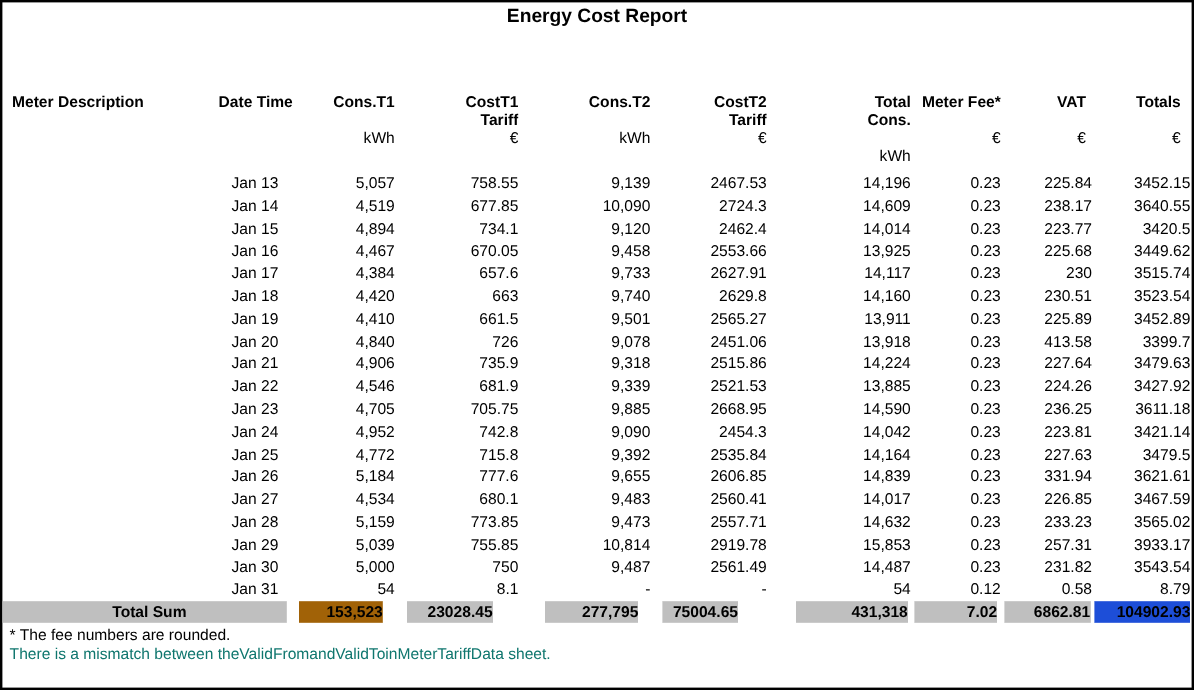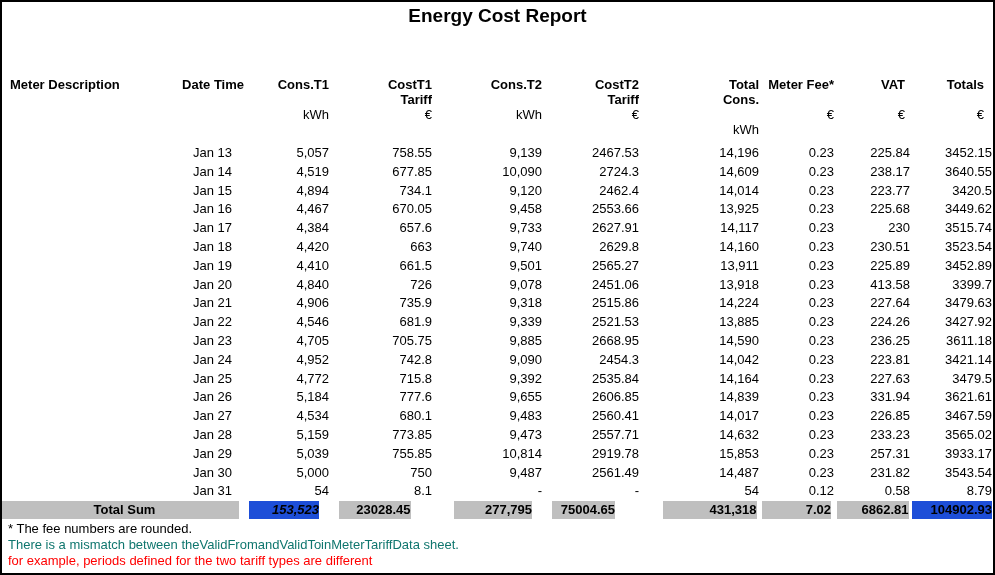--- a/index.html
+++ b/index.html
@@ -4,21 +4,21 @@
 <style>
   * { margin:0; padding:0; box-sizing:border-box; }
   html,body { background:#fff; }
   .page {
     position:relative; width:995px; height:575px;
     border:2px solid #000; background:#fff; overflow:hidden;
     font-family:"Liberation Sans","DejaVu Sans",sans-serif; color:#000;
   }
   .title {
     position:absolute; top:3px; left:0; width:100%;
-    text-align:center; font-size:19px; font-weight:bold;
+    text-align:center; font-size:16px; font-weight:bold;
   }
   table.report {
     position:absolute; top:74px; left:0; width:990px;
     border-collapse:collapse; table-layout:fixed;
   }
   .c1{width:170px}.c2{width:72px}.c3{width:85px}.c4{width:103px}.c5{width:110px}
   .c6{width:97px}.c7{width:120px}.c8{width:75px}.c9{width:76px}.c10{width:82px}
   th, td {
     font-size:13px; font-weight:normal; text-align:right;
     padding:0; white-space:nowrap; overflow:hidden;
@@ -348,30 +348,29 @@
           <td class="col-cost_t2_tariff">-</td>
           <td class="col-total_cons">54</td>
           <td class="col-meter_fee">0.12</td>
           <td class="col-vat">0.58</td>
           <td class="col-totals">8.79</td>
         </tr>
       </tbody>
     <tfoot id="report-foot">
         <tr class="total-row">
           <td class="total-label" colspan="2" style="background-color: rgb(191, 191, 191);">Total Sum</td>
-          <td class="bar col-cons_t1" style="background-color: #1d4ed8; font-style: italic;">153,523</td>
+          <td class="bar col-cons_t1" style="background-color: #a16207;">153,523</td>
           <td class="bar col-cost_t1_tariff" style="background-color: rgb(191, 191, 191);">23028.45</td>
           <td class="bar col-cons_t2" style="background-color: rgb(191, 191, 191);">277,795</td>
           <td class="bar col-cost_t2_tariff" style="background-color: rgb(191, 191, 191);">75004.65</td>
           <td class="bar col-total_cons" style="background-color: rgb(191, 191, 191);">431,318</td>
           <td class="bar col-meter_fee" style="background-color: rgb(191, 191, 191);">7.02</td>
           <td class="bar col-vat" style="background-color: rgb(191, 191, 191);">6862.81</td>
           <td class="bar col-totals" style="background-color: #1d4ed8;">104902.93</td>
         </tr>
       </tfoot>
   </table>
 
   <div class="footnotes">
     <div class="fn">* The fee numbers are rounded.</div>
     <div class="fn fn-red" style="color: #0f766e;">There is a mismatch between theValidFromandValidToinMeterTariffData sheet.</div>
-    <div class="fn fn-red" style="color: rgb(255, 0, 0);">for example, periods defined for the two tariff types are different</div>
   </div>
 </div>
 
 </body></html>

